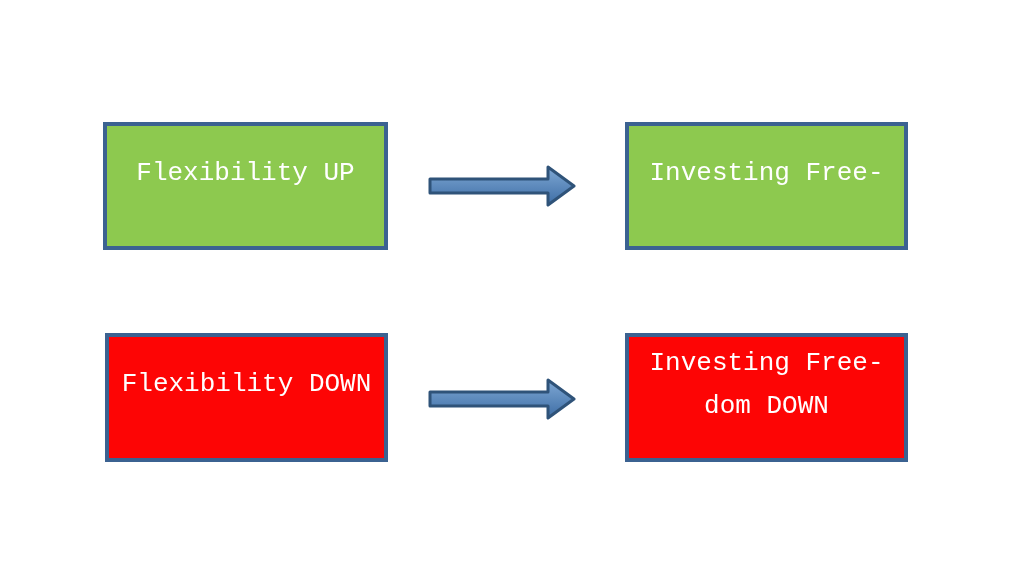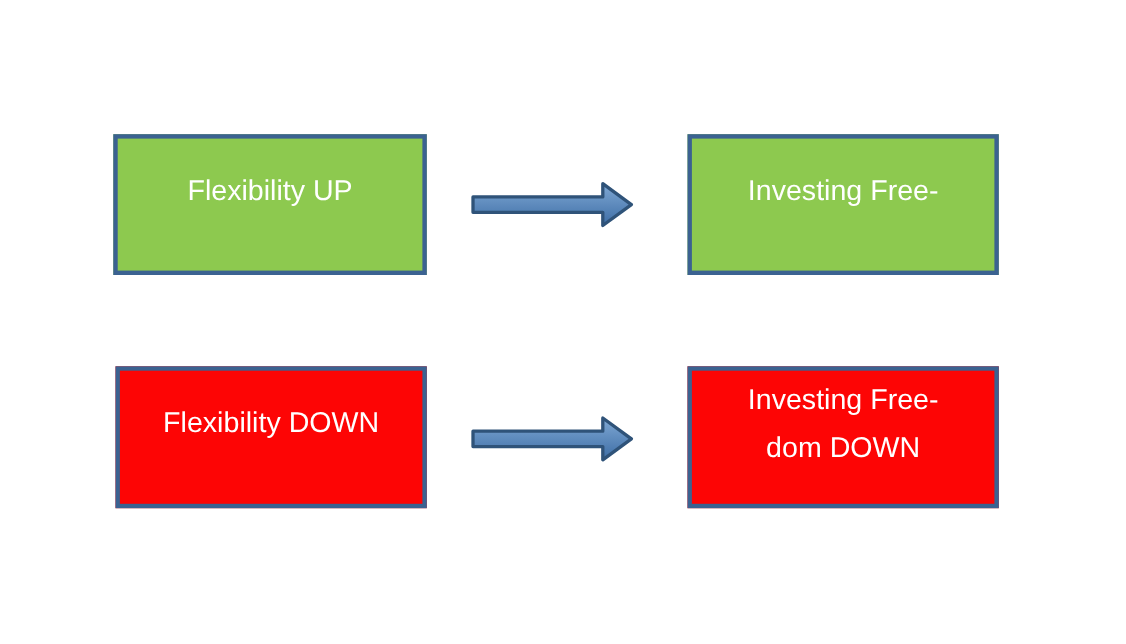--- a/index.html
+++ b/index.html
@@ -6,21 +6,21 @@
     margin: 0;
     padding: 0;
     background: #ffffff;
   }
   .stage {
     position: relative;
     width: 1024px;
     height: 585px;
     background: var(--canvas-bg, #ffffff);
     overflow: hidden;
-    font-family: Liberation Sans, sans-serif;
+    font-family: Liberation Mono, monospace;
   }
   .box {
     position: absolute;
     box-sizing: border-box;
     border: 4px solid var(--border, #3b6291);
     display: flex;
     flex-direction: column;
     align-items: center;
     justify-content: center;
     padding-bottom: 26px;

